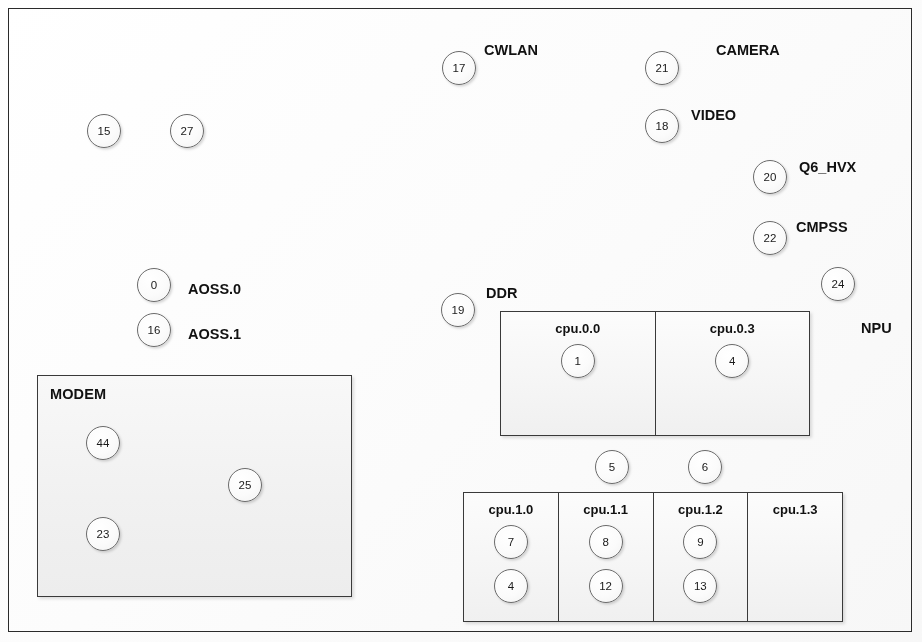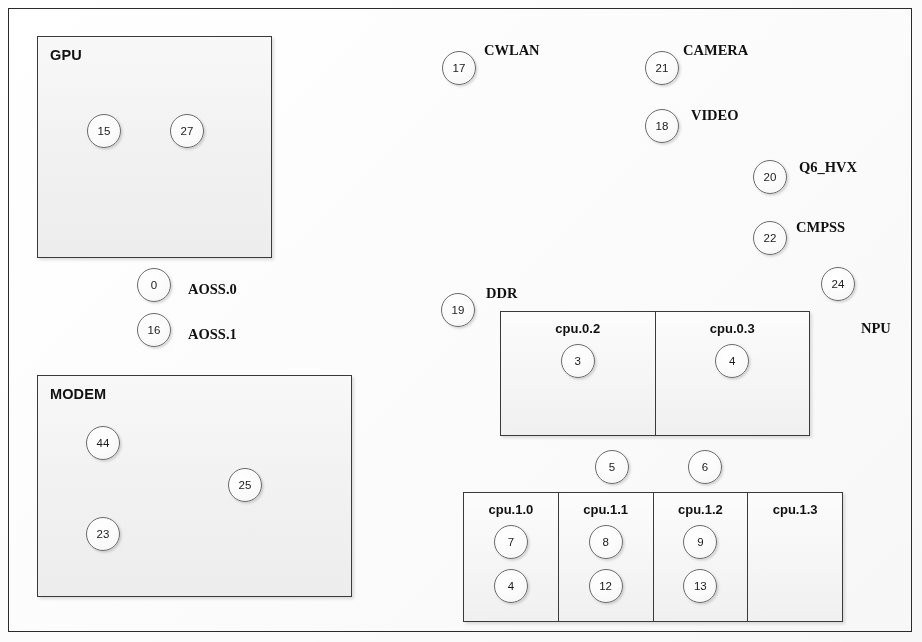--- a/index.html
+++ b/index.html
@@ -99,33 +99,29 @@
     box-sizing: border-box;
   }
   .node.abs { position: absolute; }
   
   .flabel {
     position: absolute;
     font-size: 14.5px;
     font-weight: bold;
     color: #111111;
     white-space: nowrap;
-    font-family: Liberation Serif, serif;
   }
 </style>
 </head>
 <body>
 
 <div id="canvas">
 
   <div class="frame"></div>
 
-  <div class="box" id="gpu-box" style="left:37px; top:36px; width:235px; height:222px;">
-    <div class="box-title gpu-title">GPU</div>
-  </div>
 
   <div class="box" id="modem-box" style="left:37px; top:375px; width:315px; height:222px;">
     <div class="box-title modem-title">MODEM</div>
   </div>
 
   <div id="layer-gpu-nodes">
       <div class="node abs" style="left: 87px; top: 114px;">15</div>
       <div class="node abs" style="left: 170px; top: 114px; text-align: right;">27</div>
     </div>
   <div id="layer-modem-nodes">
@@ -134,42 +130,42 @@
       <div class="node abs" style="left: 86px; top: 517px;">23</div>
     </div>
   <div id="layer-standalone">
       <div class="node abs" style="left: 137px; top: 268px;">0</div>
       <div class="flabel" style="left: 188px; top: 281px;">AOSS.0</div>
       <div class="node abs" style="left: 137px; top: 313px;">16</div>
       <div class="flabel" style="left: 188px; top: 326px;">AOSS.1</div>
       <div class="node abs" style="left: 442px; top: 51px;">17</div>
       <div class="flabel" style="left: 484px; top: 42px;">CWLAN</div>
       <div class="node abs" style="left: 645px; top: 51px;">21</div>
-      <div class="flabel" style="left: 683px; top: 42px; text-align: right;">CAMERA</div>
+      <div class="flabel" style="left: 716px; top: 42px; text-align: right;">CAMERA</div>
       <div class="node abs" style="left: 645px; top: 109px;">18</div>
       <div class="flabel" style="left: 691px; top: 107px;">VIDEO</div>
       <div class="node abs" style="left: 753px; top: 160px;">20</div>
       <div class="flabel" style="left: 799px; top: 159px;">Q6_HVX</div>
       <div class="node abs" style="left: 753px; top: 221px;">22</div>
       <div class="flabel" style="left: 796px; top: 219px;">CMPSS</div>
       <div class="node abs" style="left: 821px; top: 267px;">24</div>
       <div class="flabel" style="left: 861px; top: 320px;">NPU</div>
       <div class="node abs" style="left: 441px; top: 293px;">19</div>
       <div class="flabel" style="left: 486px; top: 285px;">DDR</div>
     </div>
   <div id="layer-loose">
       <div class="node abs" style="left: 595px; top: 450px;">5</div>
       <div class="node abs" style="left: 688px; top: 450px;">6</div>
     </div>
   <div id="layer-clusters">
       <div class="cluster" style="left: 500px; top: 311px; width: 310px; height: 125px;">
         <div class="core">
-          <div class="core-label">cpu.0.2</div>
-          <div class="core-nodes">
-            <div class="node">3</div>
+          <div class="core-label">cpu.0.0</div>
+          <div class="core-nodes">
+            <div class="node">1</div>
           </div>
         </div>
         <div class="core">
           <div class="core-label">cpu.0.3</div>
           <div class="core-nodes">
             <div class="node">4</div>
           </div>
         </div>
       </div>
       <div class="cluster" style="left: 463px; top: 492px; width: 380px; height: 130px;">

